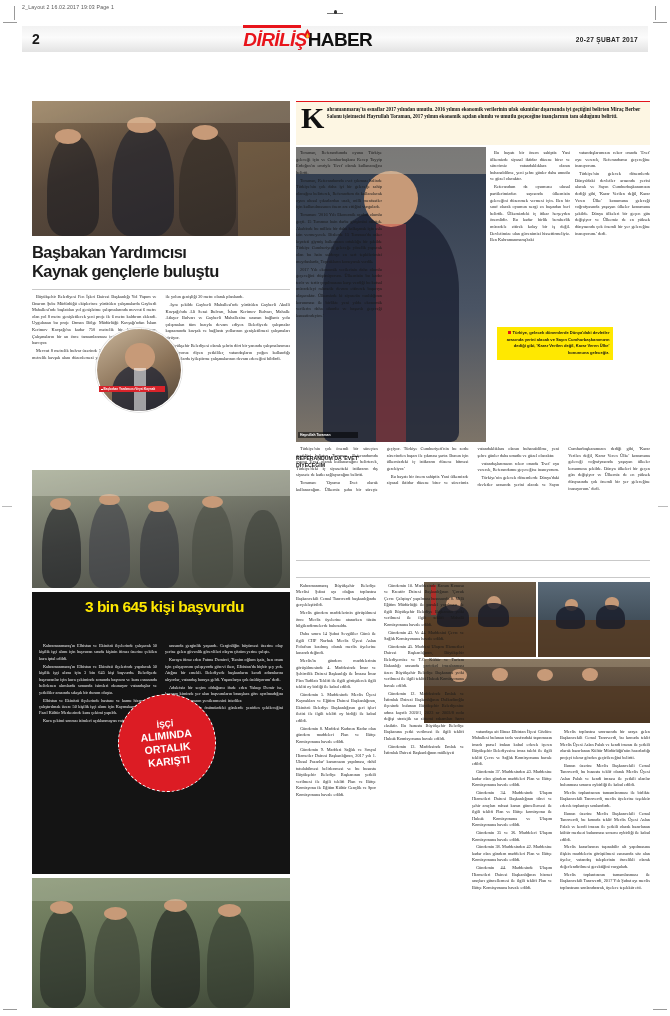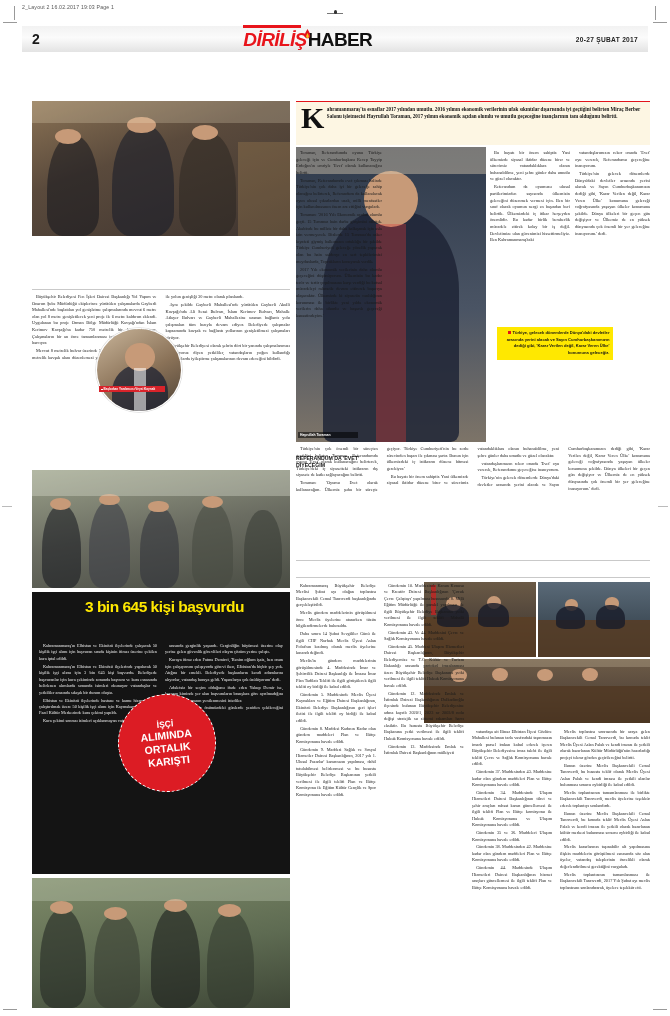--- a/index.html
+++ b/index.html
@@ -323,20 +323,26 @@
     <div class="figure" style="left:6%;top:26%;width:20%;height:74%;"></div>
     <div class="head-oval" style="left:9%;top:21%;width:10%;height:11%;"></div>
     <div class="figure" style="left:31%;top:18%;width:24%;height:82%;background:rgba(28,30,42,.62);"></div>
     <div class="head-oval" style="left:37%;top:12%;width:11%;height:12%;"></div>
     <div class="figure" style="left:57%;top:24%;width:22%;height:76%;background:rgba(40,36,32,.5);"></div>
     <div class="head-oval" style="left:62%;top:18%;width:10%;height:11%;"></div>
     <div class="strip" style="left:0;top:0;width:100%;height:16%;background:rgba(255,240,210,.22);"></div>
     <div class="strip" style="left:80%;top:30%;width:20%;height:70%;background:rgba(190,150,90,.25);"></div>
   </div>
 
+  <div class="kicker-left">
+    <h2>
+      <span>Başbakan Yardımcısı</span><br>
+      <span>Kaynak gençlerle buluştu</span>
+    </h2>
+  </div>
   <div class="rule-left"></div>
 
   <div class="left-cols col-text">
     <p>Büyükşehir Belediyesi Fen İşleri Dairesi Başkanlığı Yol Yapım ve Onarım Şube Müdürlüğü ekiplerince yürütülen çalışmalarda Gayberli Mahallesi'nde başlatılan yol genişletme çalışmalarında mevcut 6 metre olan yol 8 metre genişletilerek yeni proje ile 6 metre kaldırım eklendi. Uygulanan bu proje Orman Bölge Müdürlüğü Kavşağı'ndan İslam Kerimov Kavşağı'na kadar 750 metrelik bir kısmı kapsıyor. Çalışmaların bir an önce tamamlanması için ekipler yoğun mesai harcıyor.</p>
     <p>Mevcut 8 metrelik bulvar üzerinde 5 metrelik bağlantı kolları ile 30 metrelik kavşak alanı düzenlemesi yapıldı. Bu düzenleme çalışmaları ile yolun genişliği 30 metre olarak planlandı.</p>
     <p>Aynı şekilde Gayberli Mahallesi'nde yürütülen Gayberli Akulli Kavşağı'nda Ali Sezai Bulvarı, İslam Kerimov Bulvarı, Mahalle Atlayer Bulvarı ve Gayberli Mahallesine uzanan bağlantı yolu çalışmaları tüm hızıyla devam ediyor. Belediyede çalışmalar kapsamında kavşak ve bağlantı yollarının genişletilmesi çalışmaları sürüyor.</p>
     <p>Büyükşehir Belediyesi olarak şehrin dört bir yanında çalışmalarımızı sürdürüyoruz diyen yetkililer, vatandaşların yoğun kullandığı güzergahlarda iyileştirme çalışmalarının devam edeceğini bildirdi.</p>
   </div>
 
   <div class="inset-photo">

